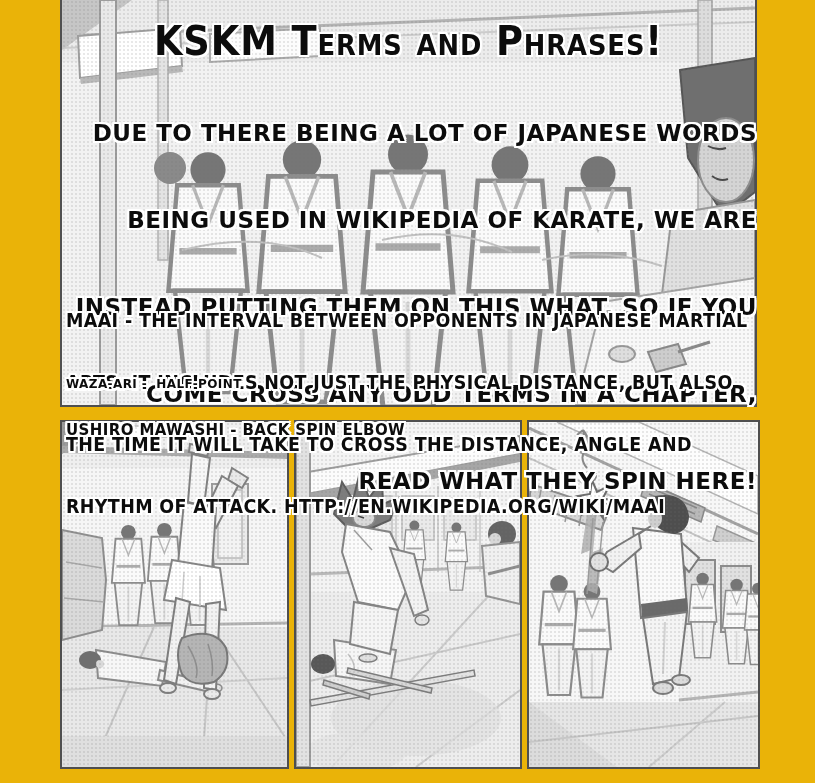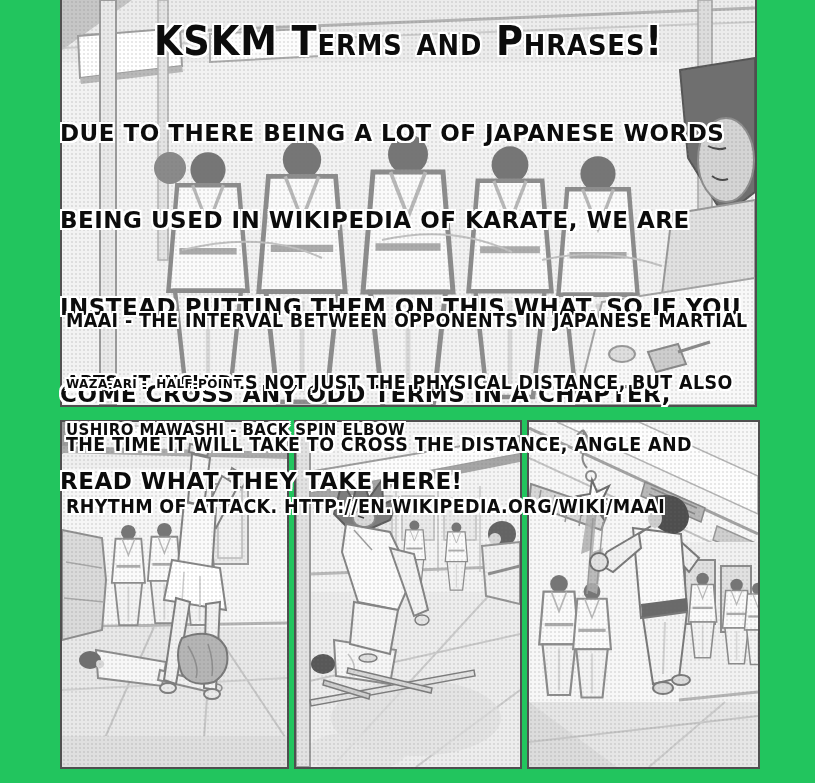--- a/index.html
+++ b/index.html
@@ -1,30 +1,30 @@
 <!DOCTYPE html>
 <html><head>
 <meta charset="utf-8">
 <style>
   html,body{margin:0;padding:0;background:#fff;}
-  .page{position:relative;width:815px;height:783px;background:#22c55e;overflow:hidden;
+  .page{position:relative;width:815px;height:783px;background:#eab308;overflow:hidden;
         font-family:"DejaVu Sans",sans-serif;}
   .panel{position:absolute;box-sizing:border-box;border:2px solid #4f4f4f;background:#f2f2f2;overflow:hidden;}
   .panel svg{position:absolute;left:0;top:0;display:block;}
   
   .ht::after{content:"";position:absolute;inset:0;pointer-events:none;opacity:.16;
     background-image:radial-gradient(#6f6f6f 0.7px, transparent 1px);background-size:4px 4px;}
   
   .otxt{position:absolute;z-index:6;color:#0c0c0c;font-weight:bold;white-space:pre;
     text-shadow:2px 0 0 #fff,-2px 0 0 #fff,0 2px 0 #fff,0 -2px 0 #fff,
                 1.5px 1.5px 0 #fff,-1.5px 1.5px 0 #fff,1.5px -1.5px 0 #fff,-1.5px -1.5px 0 #fff,
                 2px 2px 0 #fff,-2px -2px 0 #fff,2px -2px 0 #fff,-2px 2px 0 #fff;}
   .title{left:60px;top:21px;width:697px;text-align:center;font-size:40px;line-height:40px;
          font-variant:small-caps;letter-spacing:1px;transform:scaleX(.92);transform-origin:50% 0;}
-  .intro{left:60px;top:61px;width:697px;text-align:left;font-size:23px;line-height:29px;letter-spacing:.5px;}
+  .intro{left:60px;top:61px;width:697px;text-align:right;font-size:23px;line-height:29px;letter-spacing:.5px;}
   .maai{left:66px;top:269px;font-size:19px;line-height:20.6px;letter-spacing:.4px;
         transform:scaleX(.92);transform-origin:0 0;}
   .waza{left:66px;top:374px;font-size:12px;line-height:20.6px;letter-spacing:.4px;}
   .ushiro{left:66px;top:420px;font-size:15px;line-height:20.6px;letter-spacing:.4px;}
 </style>
 </head>
 <body>
 
 <div class="page">
 
@@ -243,21 +243,21 @@
     </svg>
   </div>
 
   <div class="otxt title">KSKM Terms and Phrases!</div>
 
   <div class="otxt intro">
     <div>DUE TO THERE BEING A LOT OF JAPANESE WORDS</div>
     <div>BEING USED IN WIKIPEDIA OF KARATE, WE ARE</div>
     <div>INSTEAD PUTTING THEM ON THIS WHAT. SO IF YOU</div>
     <div>COME CROSS ANY ODD TERMS IN A CHAPTER,</div>
-    <div>READ WHAT THEY TAKE HERE!</div>
+    <div>READ WHAT THEY SPIN HERE!</div>
   </div>
 
   <div class="otxt maai">
     <div>MAAI - THE INTERVAL BETWEEN OPPONENTS IN JAPANESE MARTIAL</div>
     <div>ARTS. IT INCLUDES NOT JUST THE PHYSICAL DISTANCE, BUT ALSO</div>
     <div>THE TIME IT WILL TAKE TO CROSS THE DISTANCE, ANGLE AND</div>
     <div>RHYTHM OF ATTACK. HTTP://EN.WIKIPEDIA.ORG/WIKI/MAAI</div>
   </div>
 
   <div class="otxt waza">WAZA-ARI -  HALF-POINT</div>

